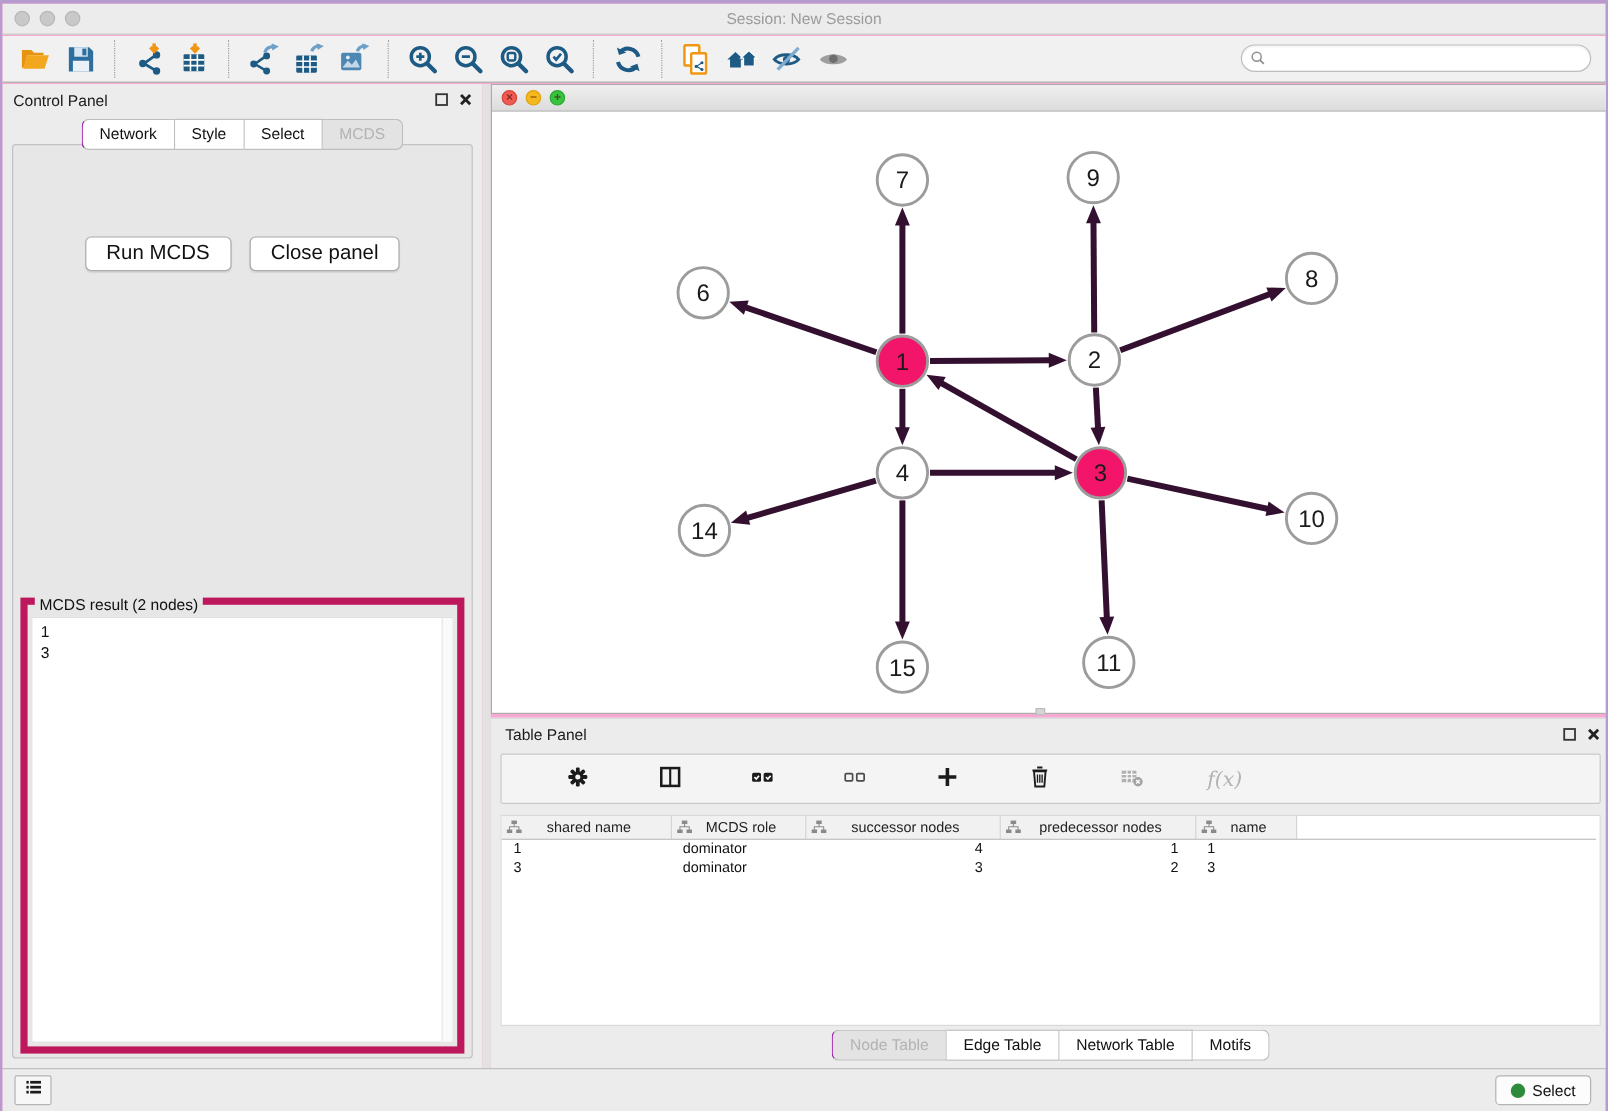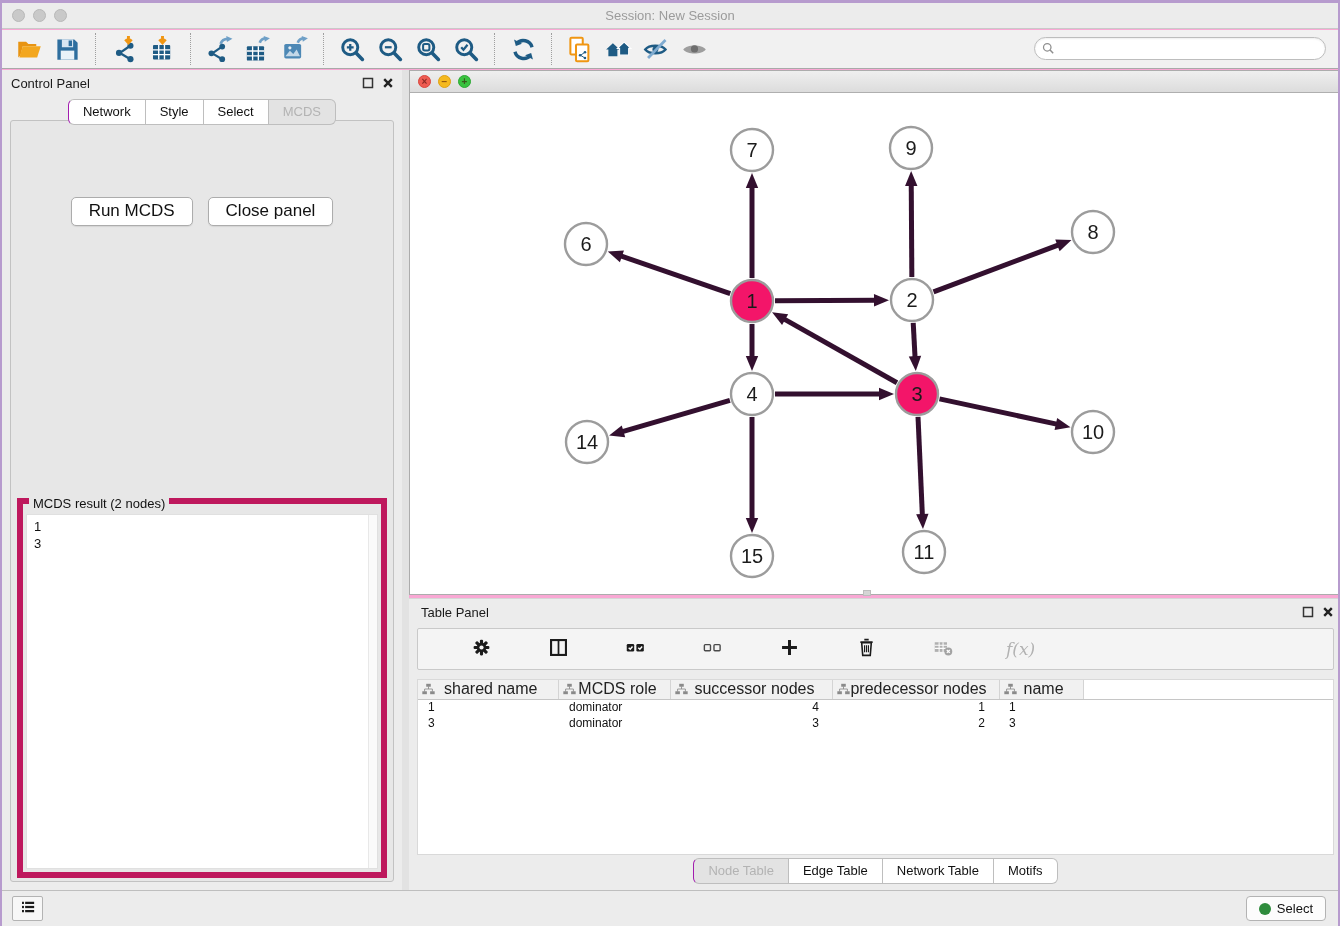--- a/index.html
+++ b/index.html
@@ -76,21 +76,21 @@
   .tp-toolbar { position:absolute; left:8px; right:8px; top:29px; height:42px; background:#F4F4F4; border:1px solid #C9C9C9; border-radius:2px;
                 display:flex; align-items:center; gap:15px; padding-left:13px; }
   .tp-btn { width:24px; height:24px; display:flex; justify-content:center; background:none; border:none; padding:0;margin-left:38px; }
   .tp-btn svg { width:21px; height:21px; }
   .tp-btn.wide svg { width:30px; height:24px; }
   .tp-btn.disabled { opacity:0.9; }
 
   .tbl-wrap { position:absolute; left:8px; right:8px; top:80px; height:176px; background:#fff; border:1px solid #D9D9D9; overflow:hidden; }
   table.node-table { border-collapse:collapse; table-layout:fixed; }
   .node-table th { height:19px; background:#F1F1F1; border-right:1px solid #D4D4D4; border-bottom:1px solid #C6C6C6;
-                   font-size:16px; font-weight:normal; color:#222; padding:0; }
+                   font-size:12px; font-weight:normal; color:#222; padding:0; }
   .th-inner { display:flex; align-items:center; height:100%; padding:0 4px; }
   .th-inner svg { width:13px; height:12px; flex:0 0 auto; }
   .th-label { flex:1; text-align:center; padding-right:8px; white-space:nowrap; overflow:hidden; }
   .node-table td { height:16px; font-size:12px; color:#111; padding:0 14px 0 10px; white-space:nowrap; }
   .node-table td.r { text-align:right; }
   .node-table th.filler, .node-table td.filler { border-right:none; background:#fff; border-bottom:1px solid #C6C6C6; }
   .node-table td.filler { border-bottom:none; }
   .node-table thead th.filler { background:#fff; }
 
   .tp-tabs { position:absolute; left:0; right:0; bottom:6px; }

